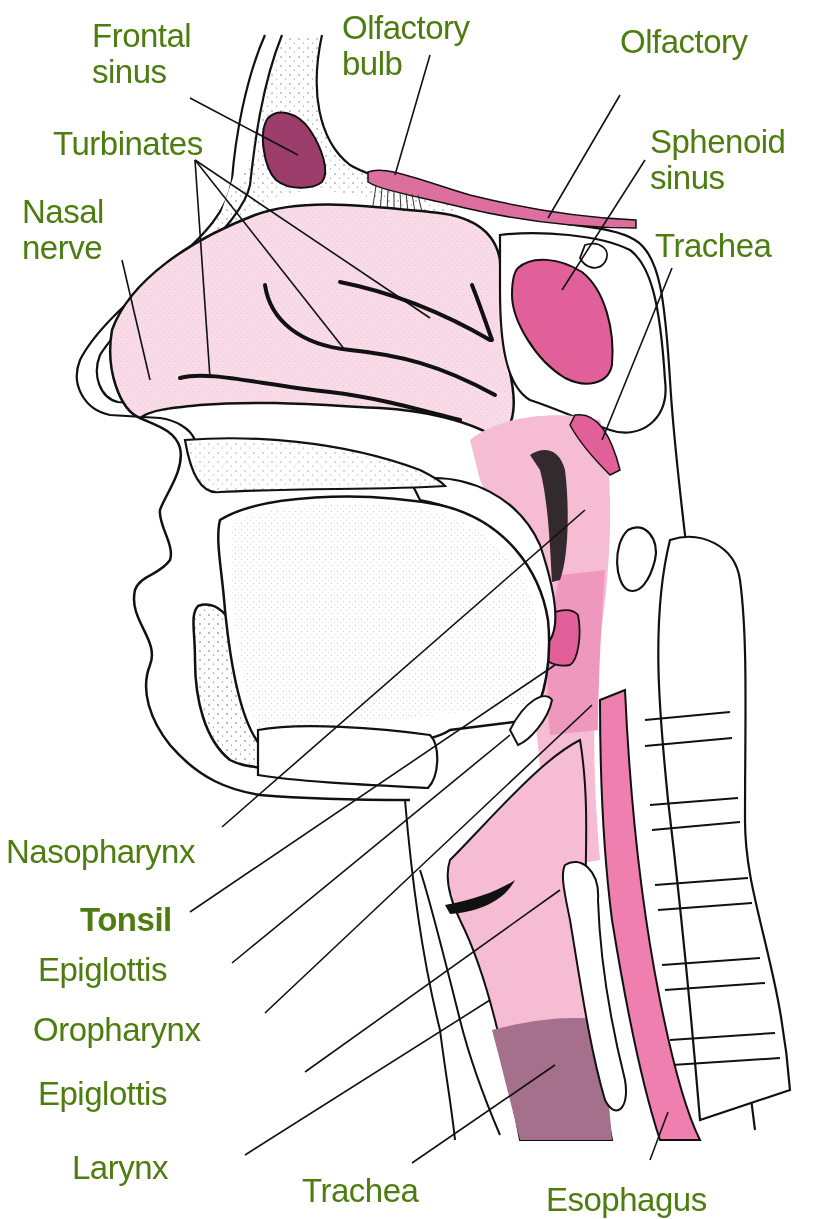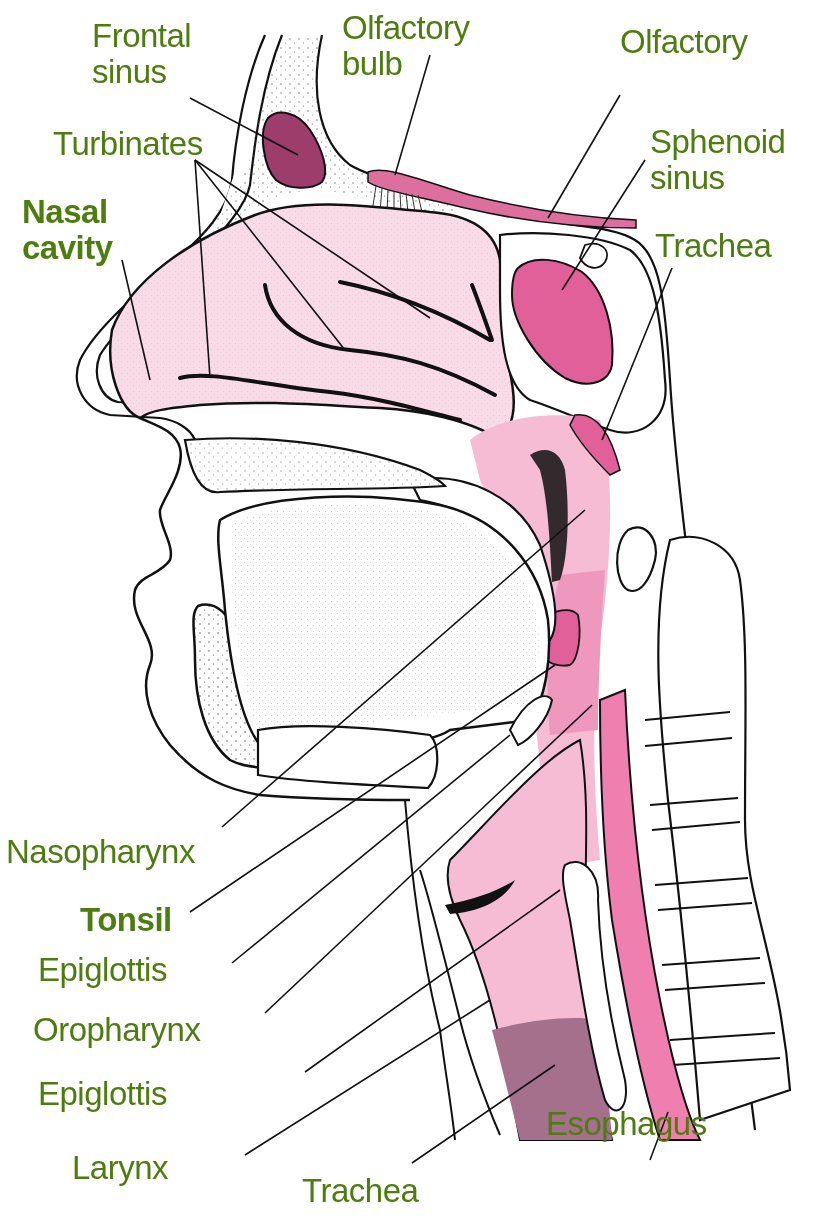--- a/index.html
+++ b/index.html
@@ -148,23 +148,23 @@
 <div class="label" style="left:620px; top:24px;">
   <span>Olfactory</span>
 </div>
 <div class="label" style="left:650px; top:124px;">
   <span>Sphenoid</span>
   <span>sinus</span>
 </div>
 <div class="label" style="left:40px; top:126px;margin-left:13px;">
   <span>Turbinates</span>
 </div>
-<div class="label" style="left:22px; top:194px;font-weight:bold;">
+<div class="label" style="left:22px; top:194px;">
   <span>Nasal</span>
-  <span>cavity</span>
+  <span>nerve</span>
 </div>
 <div class="label" style="left:655px; top:228px;">
   <span>Trachea</span>
 </div>
 <div class="label" style="left:6px; top:834px;text-align:right;">
   <span>Nasopharynx</span>
 </div>
 <div class="label" style="left:80px; top:902px;font-weight:bold;">
   <span>Tonsil</span>
 </div>
@@ -176,15 +176,15 @@
 </div>
 <div class="label" style="left:38px; top:1076px;">
   <span>Epiglottis</span>
 </div>
 <div class="label" style="left:72px; top:1150px;">
   <span>Larynx</span>
 </div>
 <div class="label" style="left:302px; top:1173px;">
   <span>Trachea</span>
 </div>
-<div class="label" style="left:546px; top:1106px;">
+<div class="label" style="left:546px; top:1182px;">
   <span>Esophagus</span>
 </div>
 
 </body></html>

